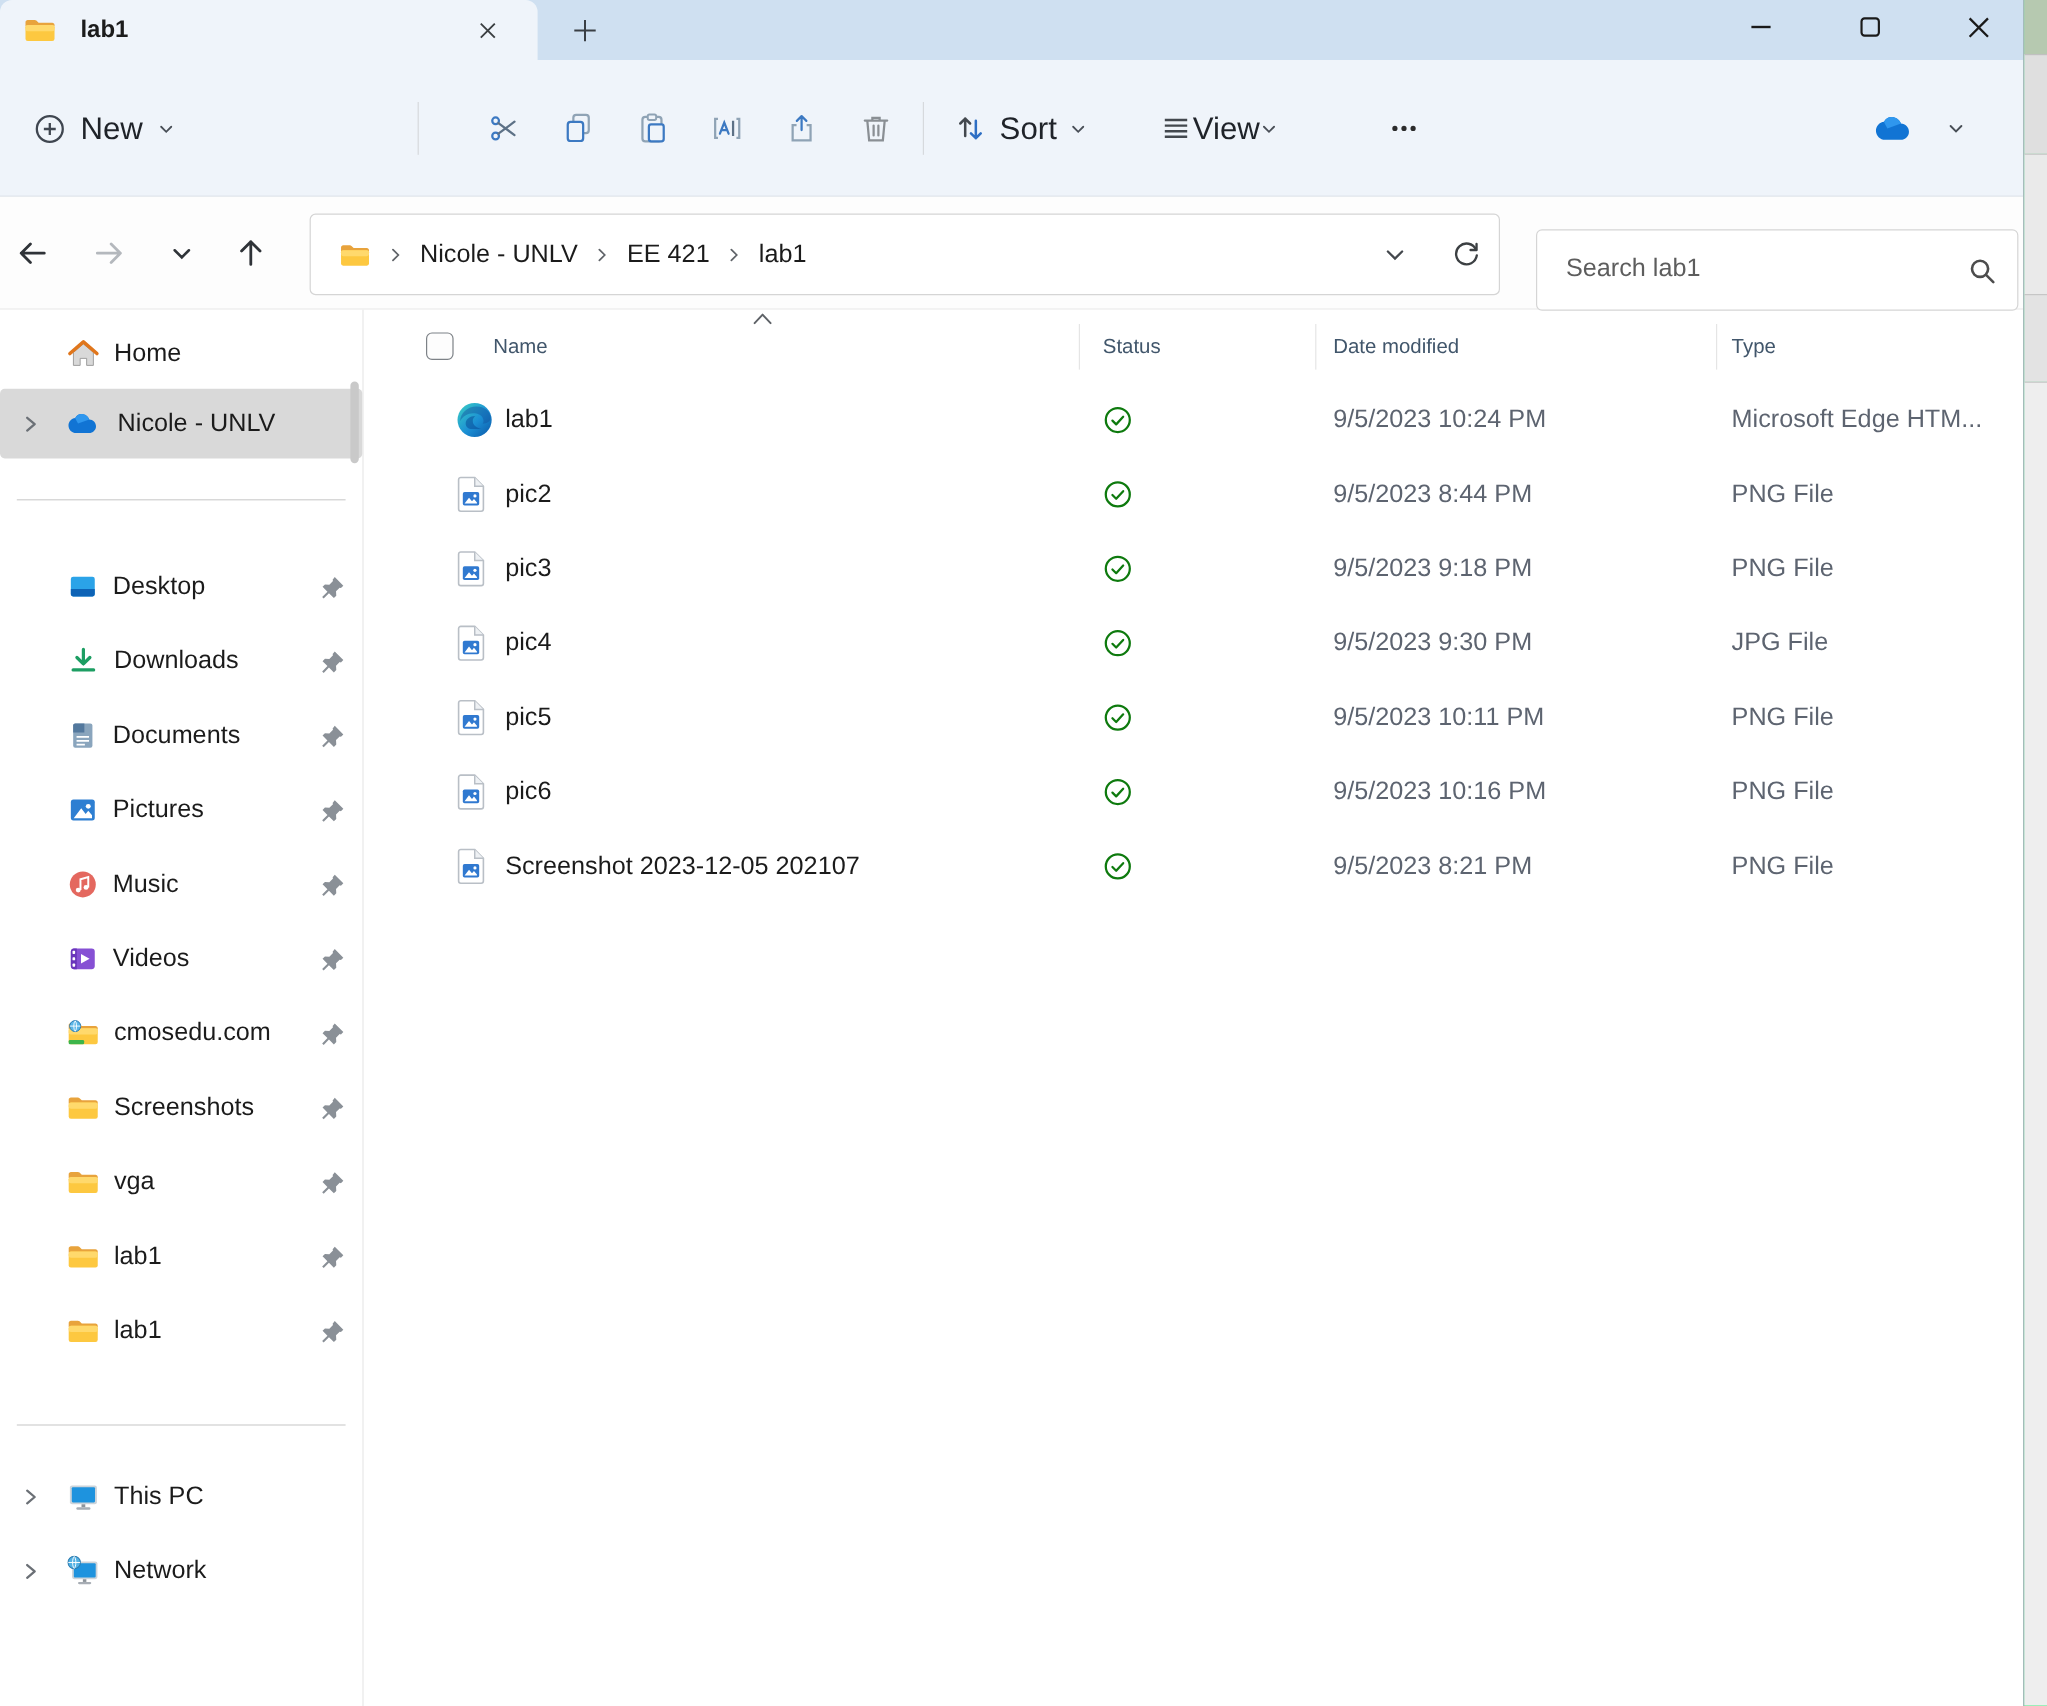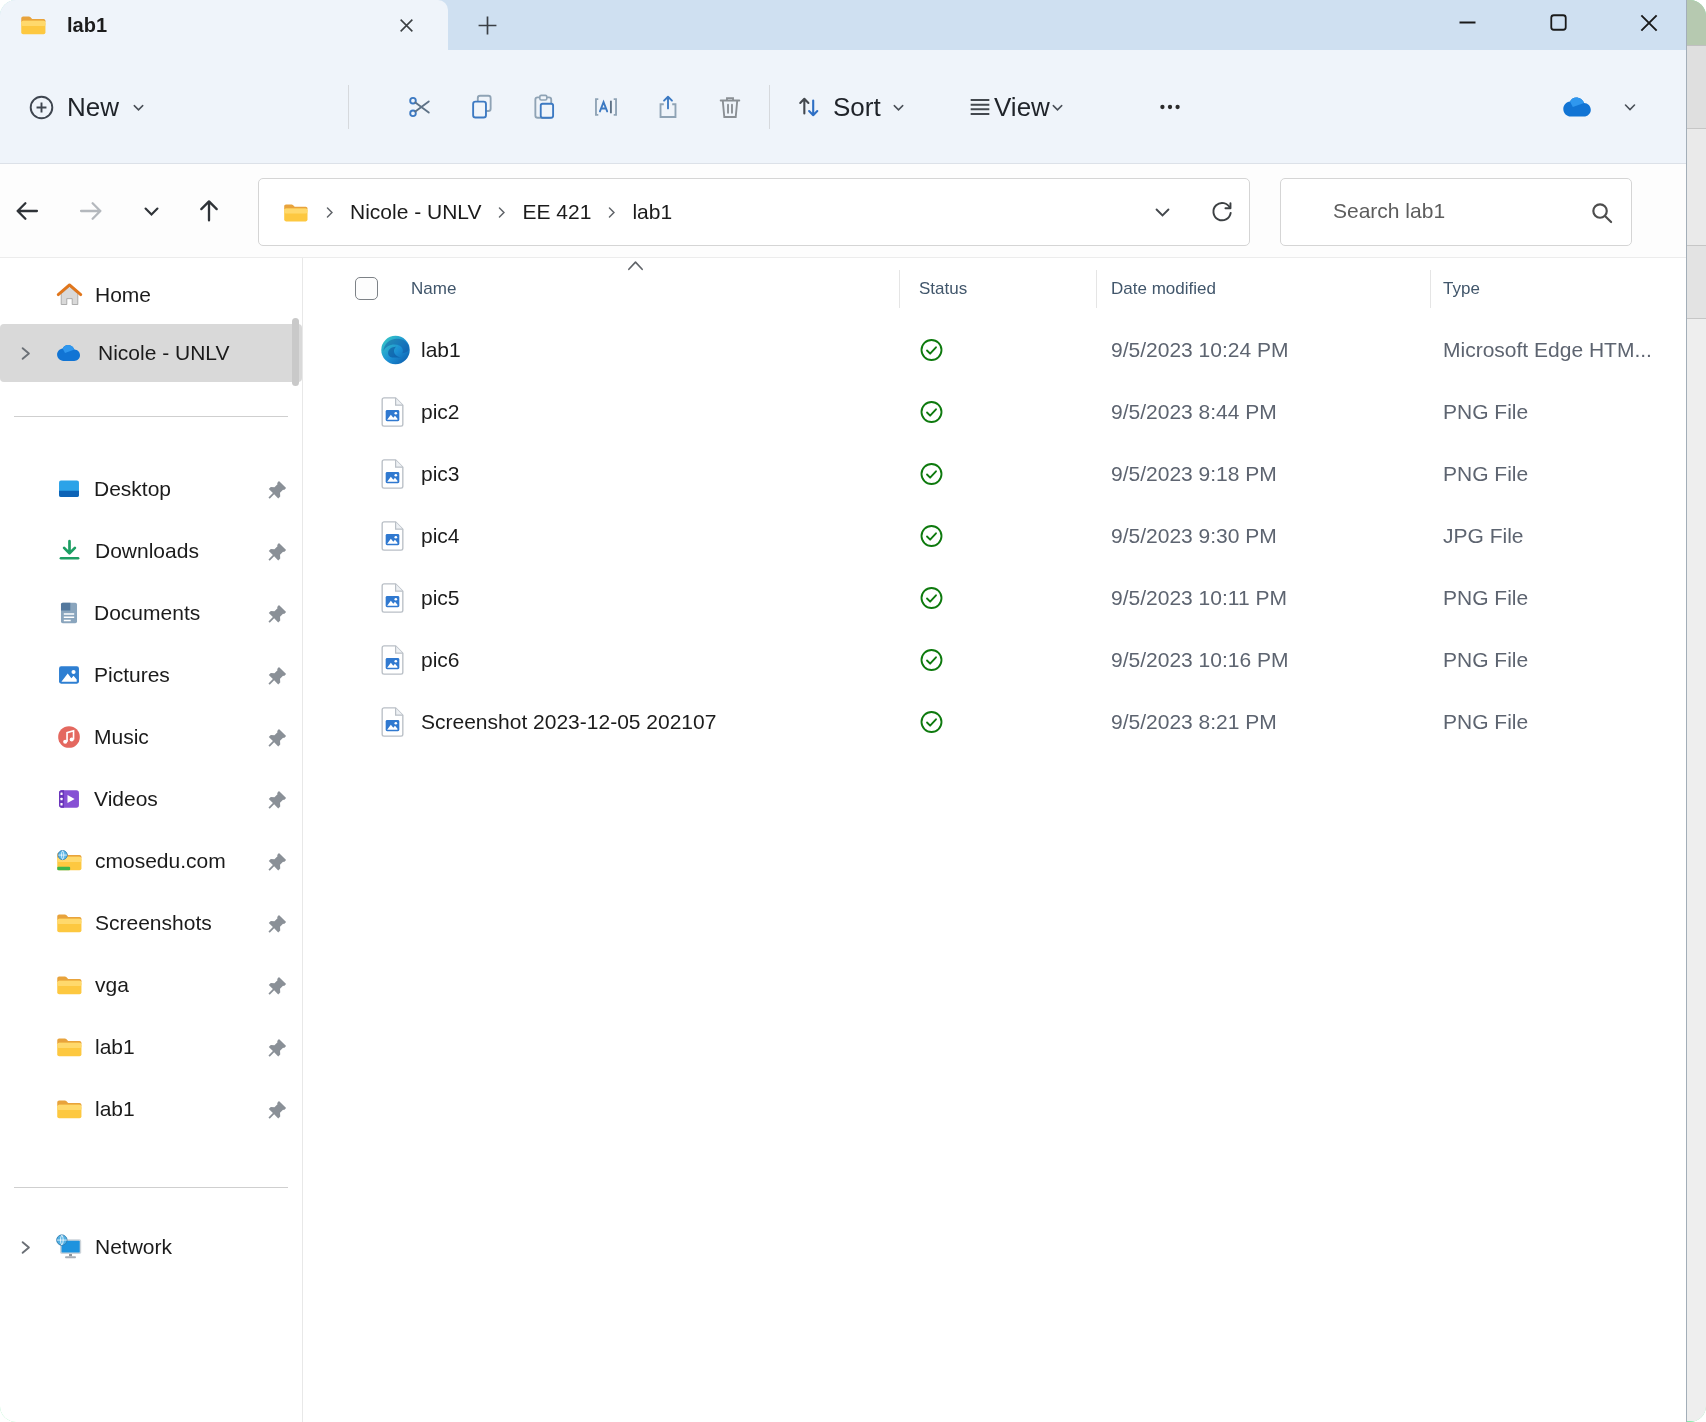--- a/index.html
+++ b/index.html
@@ -1,17 +1,17 @@
 <!DOCTYPE html>
 <html><head>
 <meta charset="utf-8">
 <style>
   html,body{margin:0;padding:0;background:#fff;}
   *{box-sizing:border-box;font-family:"Liberation Sans","DejaVu Sans",sans-serif;}
-  .stage{position:relative;width:1706px;height:1422px;overflow:hidden;background:#86efac;border-radius:16px;}
+  .stage{position:relative;width:1706px;height:1422px;overflow:hidden;background:#86efac;}
   svg{display:block;}
 
   
   .win{position:absolute;left:0;top:0;width:1686px;height:1422px;background:#fff;}
   .tabbar{position:absolute;left:0;top:0;width:1686px;height:50px;background:#cfe0f1;}
   .tab{position:absolute;left:0;top:0;width:448px;height:50px;background:#eff4fa;border-radius:10px 10px 0 0;display:flex;align-items:center;padding-left:20px;}
   .tab-title{margin-left:20px;font-size:20px;font-weight:600;color:#1c1c1c;}
   .tab-close{position:absolute;left:389px;top:9px;width:34px;height:32px;display:flex;align-items:center;justify-content:center;border-radius:5px;cursor:pointer;}
   .newtab{position:absolute;left:468px;top:8px;width:38px;height:34px;display:flex;align-items:center;justify-content:center;border-radius:5px;cursor:pointer;}
   .wc{position:absolute;right:0;top:0;height:45px;display:flex;align-items:center;}
@@ -25,21 +25,21 @@
   .tb-label{font-size:26px;color:#1f2329;}
   .tb-sep{position:absolute;top:35px;width:1px;height:44px;background:#d6d9dd;}
   .tb-btn{width:44px;height:44px;display:flex;align-items:center;justify-content:center;border-radius:5px;cursor:pointer;}
 
   
   .addr{position:absolute;left:0;top:164px;width:1686px;height:94px;background:#fdfdfd;border-bottom:1px solid #ececec;}
   .nav-btn{position:absolute;top:29px;width:38px;height:36px;display:flex;align-items:center;justify-content:center;border-radius:5px;cursor:pointer;}
   .crumbbox{position:absolute;left:258px;top:14px;width:992px;height:68px;border:1px solid #d5d5d5;border-radius:5px;background:#fff;display:flex;align-items:center;padding-left:24px;gap:14px;}
   .crumb{font-size:21px;color:#1b1b1b;cursor:pointer;white-space:nowrap;}
   .cb-tool{position:absolute;top:15px;width:38px;height:36px;display:flex;align-items:center;justify-content:center;cursor:pointer;}
-  .searchbox{position:absolute;left:1280px;top:14px;width:352px;height:68px;border:1px solid #d5d5d5;border-radius:5px;background:#fff;padding-left:28px;}
+  .searchbox{position:absolute;left:1280px;top:27px;width:402px;height:68px;border:1px solid #d5d5d5;border-radius:5px;background:#fff;}
   .searchbox input{border:0;outline:0;background:transparent;width:330px;height:64px;margin-left:22px;font-size:21px;color:#444;}
   .searchbox input::placeholder{color:#5d5d5d;opacity:1;}
   .search-mag{position:absolute;right:16px;top:21px;}
 
   
   .main{position:absolute;left:0;top:258px;width:1686px;height:1164px;}
   .sidebar{position:absolute;left:0;top:0;width:302px;height:1164px;padding-top:8px;}
   .content{position:absolute;left:302px;top:0;right:0;bottom:0;border-left:1px solid #e8e8e8;}
   .si{position:relative;display:flex;align-items:center;padding-left:12px;cursor:pointer;}
   .si.h58{height:58px;} .si.h62{height:62px;}
@@ -493,20 +493,36 @@
               <span class="slabel">lab1</span>
               <span class="pin">
                 <svg width="21" height="21" viewBox="0 0 20 20">
                   <path d="M11.4 1.8 18.2 8.6l-1.9 1.9-1-.3-2.9 2.9.2 3.5-1.9 1.9-3.9-3.9-4.2 4.2-1.2-1.2 4.2-4.2-3.9-3.9 1.9-1.9 3.5.2 2.9-2.9-.3-1z" fill="#8a9097"></path>
                 </svg>
               </span>
             </div>
           </div>
         <div class="side-sep sep2"></div>
         <div id="side-bottom" class="bottom-group">
+            <div class="si h62">
+              <span class="chev">
+                <svg width="19" height="19" viewBox="0 0 20 20">
+                  <path d="M7 4.4 13.6 10 7 15.6" fill="none" stroke="#6b7076" stroke-width="2" stroke-linecap="round" stroke-linejoin="round"></path>
+                </svg>
+              </span>
+              <span class="sicon">
+                <svg width="27" height="27" viewBox="0 0 24 24">
+                  <rect x="2" y="3.4" width="20" height="14" rx="1.6" fill="#cdd4da"></rect>
+                  <rect x="3.4" y="4.8" width="17.2" height="11.2" rx=".8" fill="#1e93de"></rect>
+                  <rect x="10.6" y="17.4" width="2.8" height="2.2" fill="#8d949b"></rect>
+                  <rect x="6.8" y="19.6" width="10.4" height="1.8" rx=".9" fill="#a7adb4"></rect>
+                </svg>
+              </span>
+              <span class="slabel">This PC</span>
+            </div>
             <div class="si h62">
               <span class="chev">
                 <svg width="19" height="19" viewBox="0 0 20 20">
                   <path d="M7 4.4 13.6 10 7 15.6" fill="none" stroke="#6b7076" stroke-width="2" stroke-linecap="round" stroke-linejoin="round"></path>
                 </svg>
               </span>
               <span class="sicon">
                 <svg width="27" height="27" viewBox="0 0 24 24">
                   <rect x="3.6" y="4.6" width="18.8" height="13.2" rx="1.6" fill="#cdd4da"></rect>
                   <rect x="4.9" y="5.9" width="16.2" height="10.6" rx=".8" fill="#1e93de"></rect>

